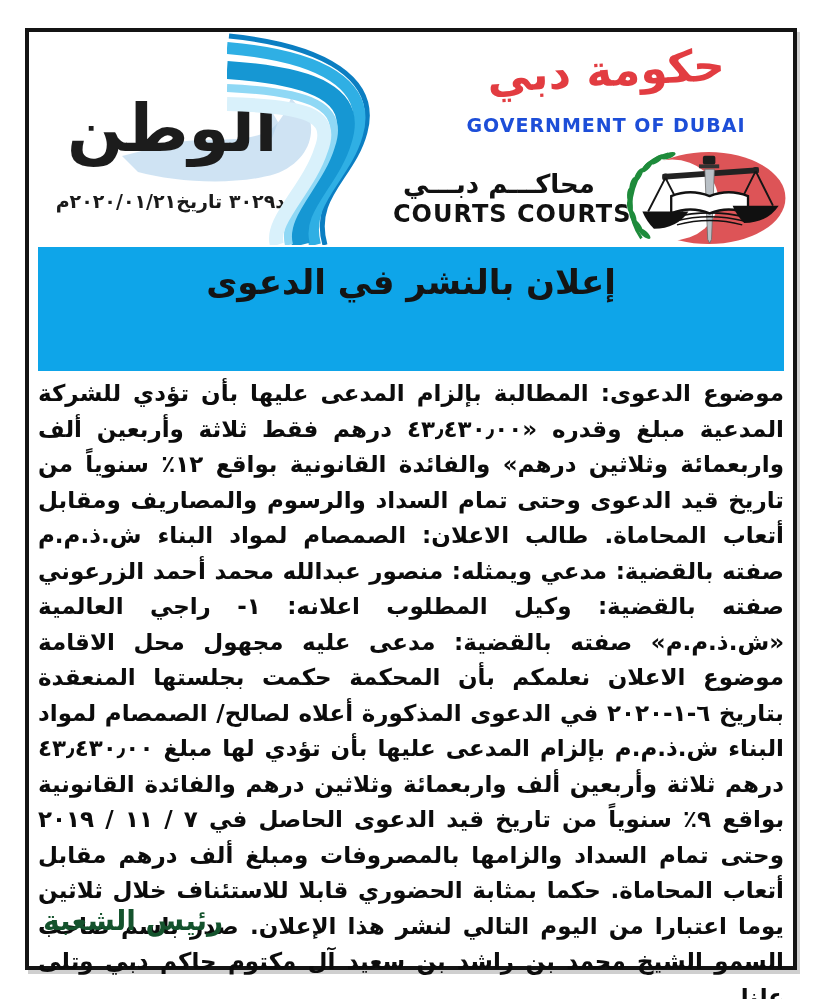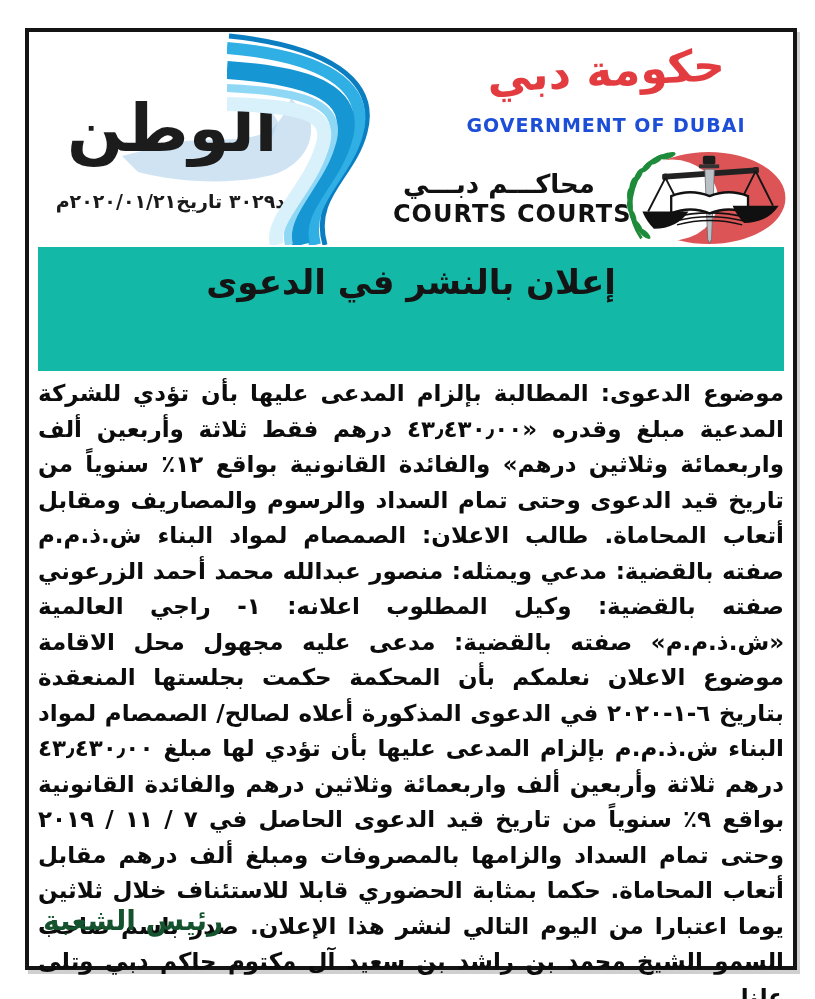--- a/index.html
+++ b/index.html
@@ -31,21 +31,21 @@
     display:flex; align-items:center;justify-content:flex-end; }
   .courts-text { width:212px; text-align:center; }
   .courts-arabic { direction:rtl; font-size:26px; font-weight:bold; color:#111;
     line-height:32px; white-space:nowrap; }
   .courts-english { font-size:24px; font-weight:bold; color:#111; letter-spacing:1px;
     white-space:nowrap; }
   .emblem { width:182px; height:96px; margin-left:4px; }
 
   
   .band { position:absolute; left:9px; right:9px; top:215px; height:124px;
-    background:#14b8a6; text-align:center; direction:rtl; padding-top:7px; }
+    background:#0ea5e9; text-align:center; direction:rtl; padding-top:7px; }
   .band-line { font-size:34px; font-weight:bold; color:#141414; line-height:56px;
     white-space:nowrap; }
 
   
   .body-text { position:absolute; left:9px; right:9px; top:344px; direction:rtl;
     text-align:justify; font-size:23px; font-weight:bold; color:#0c0c0c;
     line-height:35.5px; }
   .signature { position:absolute; left:14px; top:872px; font-size:28px; font-weight:bold;
     color:#14532d; direction:rtl; }
 </style>

